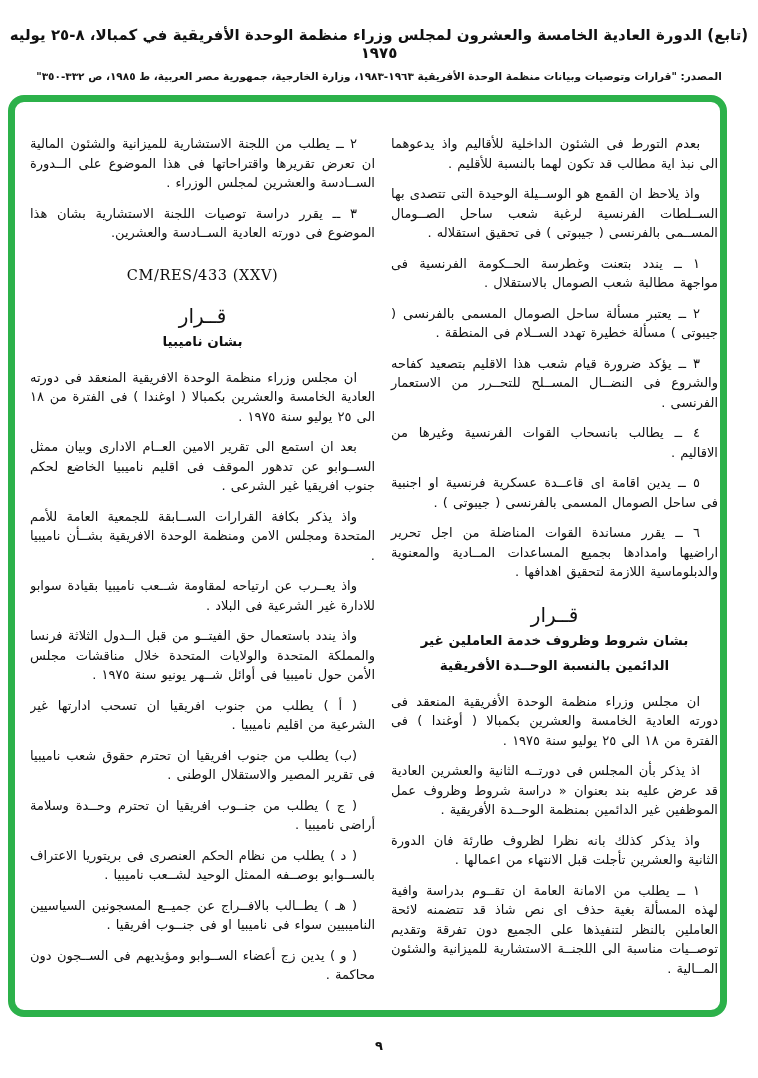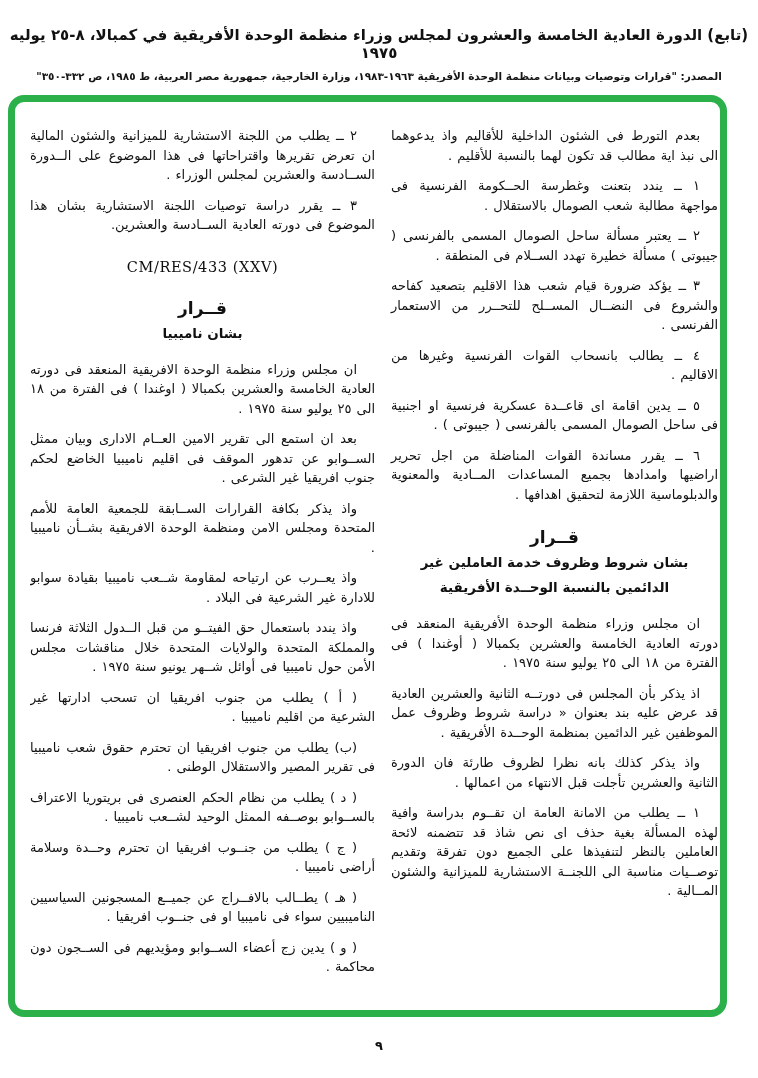--- a/index.html
+++ b/index.html
@@ -16,49 +16,50 @@
   }
   .content{
     position:absolute;left:30px;top:126px;width:688px;height:882px;
     display:flex;direction:rtl;gap:16px;overflow:hidden;
   }
   .col{display:block;}
   .col-right{width:327px;flex:0 0 327px;}
   .col-left{width:345px;flex:0 0 345px;}
   .para{
     font-size:13px;line-height:19.5px;text-align:justify;direction:rtl;
-    margin:0 0 11px 0;text-indent:18px;word-spacing:1px;
+    margin:8px 0 11px 0;text-indent:18px;word-spacing:1px;
   }
   .ref{
     direction:ltr;text-align:center;font-family:"DejaVu Serif", serif;
     font-size:14.5px;letter-spacing:0.6px;margin:24px 0 6px 0;color:#0d0d0d;
   }
   .ref .ref-line2{margin-top:6px;font-size:13.5px;}
   .res-heading{margin:20px 0 14px 0;text-align:center;direction:rtl;}
-  .res-heading .h1{font-size:17px;font-weight:bold;line-height:26px;}
+  .res-heading .h1{font-size:20px;font-weight:normal;line-height:26px;}
   .res-heading .h2{font-size:13.5px;font-weight:bold;line-height:25px;}
   .page-number{
     position:absolute;top:1038px;left:0;width:758px;text-align:center;
     font-size:13px;font-weight:bold;
   }
 </style>
 </head>
 <body>
 
 <div class="header">
   <div class="header-title">(تابع) الدورة العادية الخامسة والعشرون لمجلس وزراء منظمة الوحدة الأفريقية في كمبالا، ٨-٢٥ يوليه ١٩٧٥</div>
   <div class="header-source">المصدر: "قرارات وتوصيات وبيانات منظمة الوحدة الأفريقية ١٩٦٣-١٩٨٣، وزارة الخارجية، جمهورية مصر العربية، ط ١٩٨٥، ص ٣٣٢-٣٥٠"</div>
 </div>
 
 <div class="frame" style="border-color: rgb(44, 177, 74);"></div>
 
 <div class="content">
 
   <div class="col col-right">
     <p class="para">بعدم التورط فى الشئون الداخلية للأقاليم واذ يدعوهما الى نبذ اية مطالب قد تكون لهما بالنسبة للأقليم .</p>
+    <p class="para">واذ يلاحظ ان القمع هو الوســيلة الوحيدة التى تتصدى بها الســلطات الفرنسية لرغبة شعب ساحل الصــومال المســمى بالفرنسى ( جيبوتى ) فى تحقيق استقلاله .</p>
     <p class="para">١ ــ يندد بتعنت وغطرسة الحــكومة الفرنسية فى مواجهة مطالبة شعب الصومال بالاستقلال .</p>
     <p class="para">٢ ــ يعتبر مسألة ساحل الصومال المسمى بالفرنسى ( جيبوتى ) مسألة خطيرة تهدد الســلام فى المنطقة .</p>
     <p class="para">٣ ــ يؤكد ضرورة قيام شعب هذا الاقليم بتصعيد كفاحه والشروع فى النضــال المســلح للتحــرر من الاستعمار الفرنسى .</p>
     <p class="para">٤ ــ يطالب بانسحاب القوات الفرنسية وغيرها من الاقاليم .</p>
     <p class="para">٥ ــ يدين اقامة اى قاعــدة عسكرية فرنسية او اجنبية فى ساحل الصومال المسمى بالفرنسى ( جيبوتى ) .</p>
     <p class="para">٦ ــ يقرر مساندة القوات المناضلة من اجل تحرير اراضيها وامدادها بجميع المساعدات المــادية والمعنوية والدبلوماسية اللازمة لتحقيق اهدافها .</p>
     <div class="res-heading">
       <div class="h1">قــرار</div>
       <div class="h2">بشان شروط وظروف خدمة العاملين غير</div>
       <div class="h2">الدائمين بالنسبة الوحــدة الأفريقية</div>
@@ -79,21 +80,21 @@
       <div class="h1">قــرار</div>
       <div class="h2">بشان ناميبيا</div>
     </div>
     <p class="para">ان مجلس وزراء منظمة الوحدة الافريقية المنعقد فى دورته العادية الخامسة والعشرين بكمبالا ( اوغندا ) فى الفترة من ١٨ الى ٢٥ يوليو سنة ١٩٧٥ .</p>
     <p class="para">بعد ان استمع الى تقرير الامين العــام الادارى وبيان ممثل الســوابو عن تدهور الموقف فى اقليم ناميبيا الخاضع لحكم جنوب افريقيا غير الشرعى .</p>
     <p class="para">واذ يذكر بكافة القرارات الســابقة للجمعية العامة للأمم المتحدة ومجلس الامن ومنظمة الوحدة الافريقية بشــأن ناميبيا .</p>
     <p class="para">واذ يعــرب عن ارتياحه لمقاومة شــعب ناميبيا بقيادة سوابو للادارة غير الشرعية فى البلاد .</p>
     <p class="para">واذ يندد باستعمال حق الفيتــو من قبل الــدول الثلاثة فرنسا والمملكة المتحدة والولايات المتحدة خلال مناقشات مجلس الأمن حول ناميبيا فى أوائل شــهر يونيو سنة ١٩٧٥ .</p>
     <p class="para">( أ ) يطلب من جنوب افريقيا ان تسحب ادارتها غير الشرعية من اقليم ناميبيا .</p>
     <p class="para">(ب) يطلب من جنوب افريقيا ان تحترم حقوق شعب ناميبيا فى تقرير المصير والاستقلال الوطنى .</p>
+    <p class="para">( ج ) يطلب من جنــوب افريقيا ان تحترم وحــدة وسلامة أراضى ناميبيا .</p>
     <p class="para">( د ) يطلب من نظام الحكم العنصرى فى بريتوريا الاعتراف بالســوابو بوصــفه الممثل الوحيد لشــعب ناميبيا .</p>
-    <p class="para">( ج ) يطلب من جنــوب افريقيا ان تحترم وحــدة وسلامة أراضى ناميبيا .</p>
     <p class="para">( هـ ) يطــالب بالافــراج عن جميــع المسجونين السياسيين الناميبيين سواء فى ناميبيا او فى جنــوب افريقيا .</p>
     <p class="para">( و ) يدين زج أعضاء الســوابو ومؤيديهم فى الســجون دون محاكمة .</p>
   </div>
 
 </div>
 
 <div class="page-number">٩</div>
 
 </body></html>

